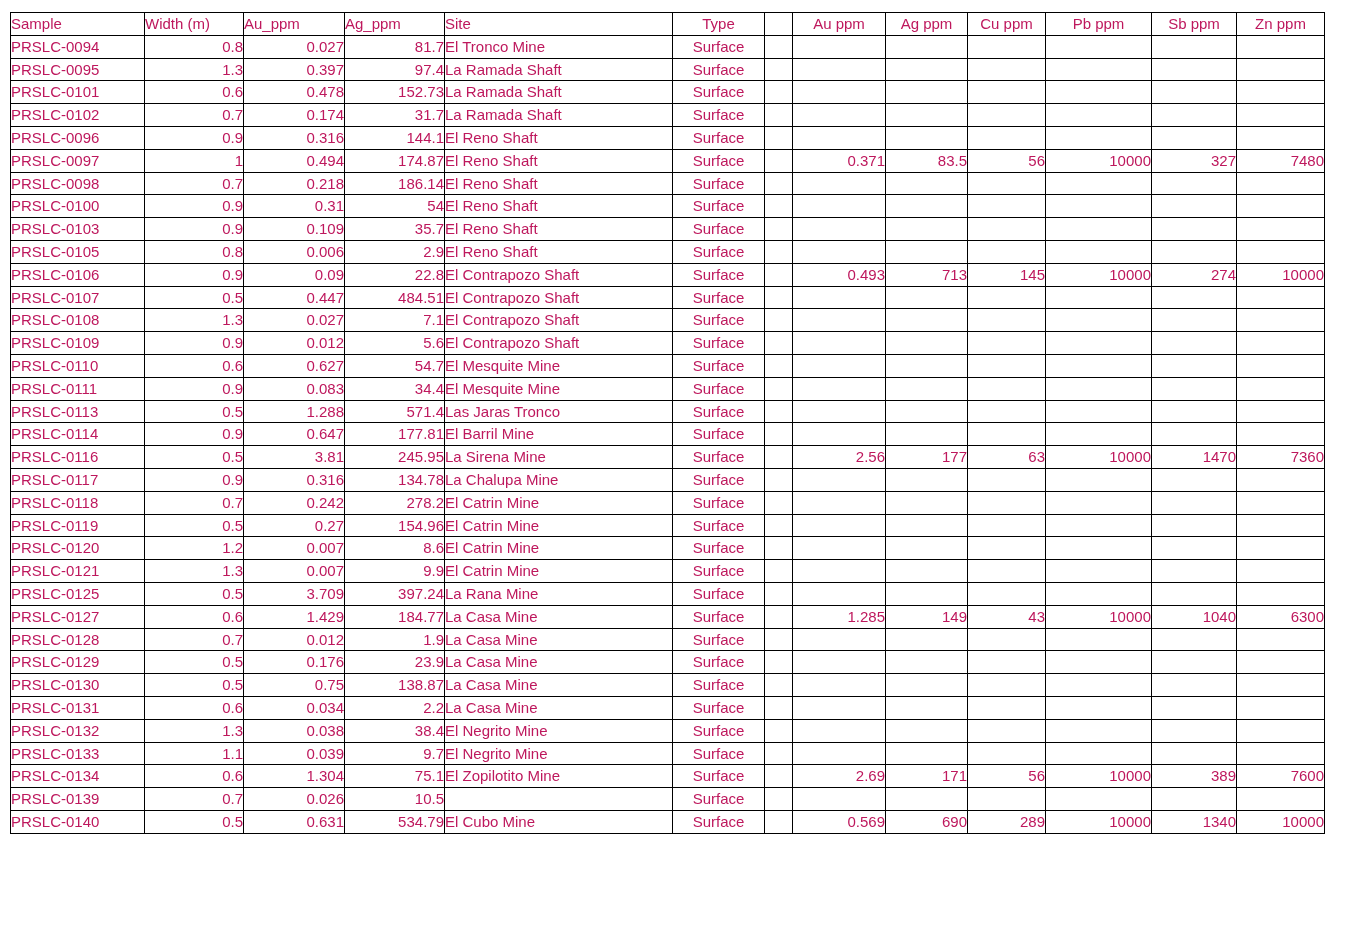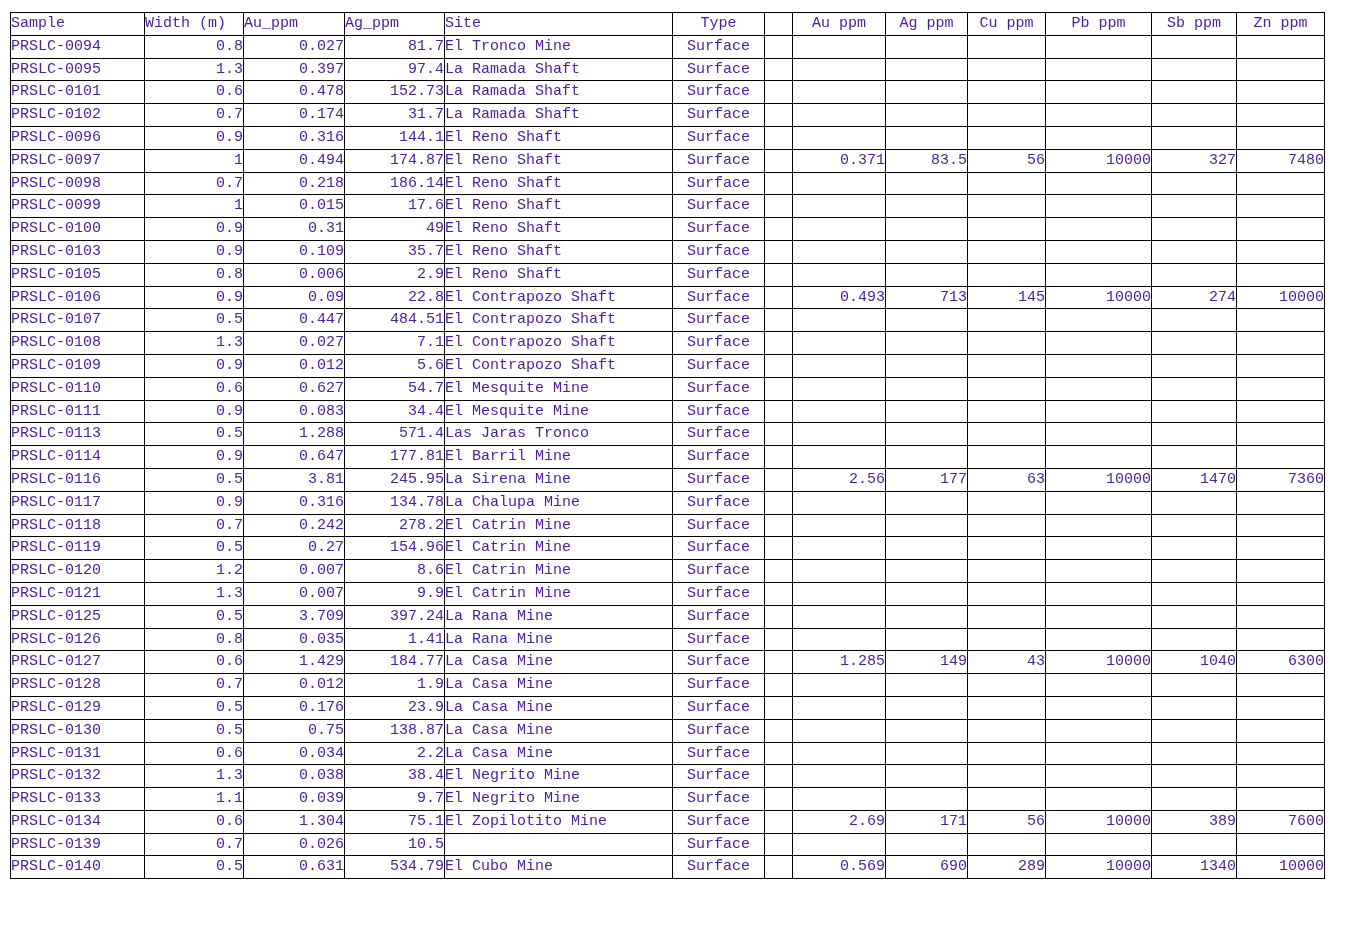--- a/index.html
+++ b/index.html
@@ -6,23 +6,23 @@
     margin: 0; padding: 0;
     width: 1347px; height: 945px;
     background: #ffffff;
     overflow: hidden;
   }
   table.assay {
     position: absolute;
     left: 10px; top: 12px;
     border-collapse: collapse;
     table-layout: fixed;
-    font-family: Liberation Mono, monospace;
+    font-family: Liberation Sans, sans-serif;
     font-size: 15px;
-    color: #4c1d95;
+    color: #be185d;
   }
   table.assay td, table.assay th {
     border: 1px solid #000000;
     height: 21.8px;
     padding: 0;
     font-weight: normal;
     white-space: nowrap;
     overflow: visible;
     line-height: 21.8px;
     background: #ffffff;
@@ -170,39 +170,24 @@
         <td class="ac">Surface</td>
         <td class="sp"></td>
         <td class="ar"></td>
         <td class="ar"></td>
         <td class="ar"></td>
         <td class="ar"></td>
         <td class="ar"></td>
         <td class="ar"></td>
       </tr>
       <tr>
-        <td class="al">PRSLC-0099</td>
-        <td class="ar">1</td>
-        <td class="ar">0.015</td>
-        <td class="ar">17.6</td>
-        <td class="al">El Reno Shaft</td>
-        <td class="ac">Surface</td>
-        <td class="sp"></td>
-        <td class="ar"></td>
-        <td class="ar"></td>
-        <td class="ar"></td>
-        <td class="ar"></td>
-        <td class="ar"></td>
-        <td class="ar"></td>
-      </tr>
-      <tr>
         <td class="al">PRSLC-0100</td>
         <td class="ar">0.9</td>
         <td class="ar">0.31</td>
-        <td class="ar">49</td>
+        <td class="ar">54</td>
         <td class="al">El Reno Shaft</td>
         <td class="ac">Surface</td>
         <td class="sp"></td>
         <td class="ar"></td>
         <td class="ar"></td>
         <td class="ar"></td>
         <td class="ar"></td>
         <td class="ar"></td>
         <td class="ar"></td>
       </tr>
@@ -455,35 +440,20 @@
         <td class="ac">Surface</td>
         <td class="sp"></td>
         <td class="ar"></td>
         <td class="ar"></td>
         <td class="ar"></td>
         <td class="ar"></td>
         <td class="ar"></td>
         <td class="ar"></td>
       </tr>
       <tr>
-        <td class="al">PRSLC-0126</td>
-        <td class="ar">0.8</td>
-        <td class="ar">0.035</td>
-        <td class="ar">1.41</td>
-        <td class="al">La Rana Mine</td>
-        <td class="ac">Surface</td>
-        <td class="sp"></td>
-        <td class="ar"></td>
-        <td class="ar"></td>
-        <td class="ar"></td>
-        <td class="ar"></td>
-        <td class="ar"></td>
-        <td class="ar"></td>
-      </tr>
-      <tr>
         <td class="al">PRSLC-0127</td>
         <td class="ar">0.6</td>
         <td class="ar">1.429</td>
         <td class="ar">184.77</td>
         <td class="al">La Casa Mine</td>
         <td class="ac">Surface</td>
         <td class="sp spb"></td>
         <td class="ar">1.285</td>
         <td class="ar">149</td>
         <td class="ar">43</td>

